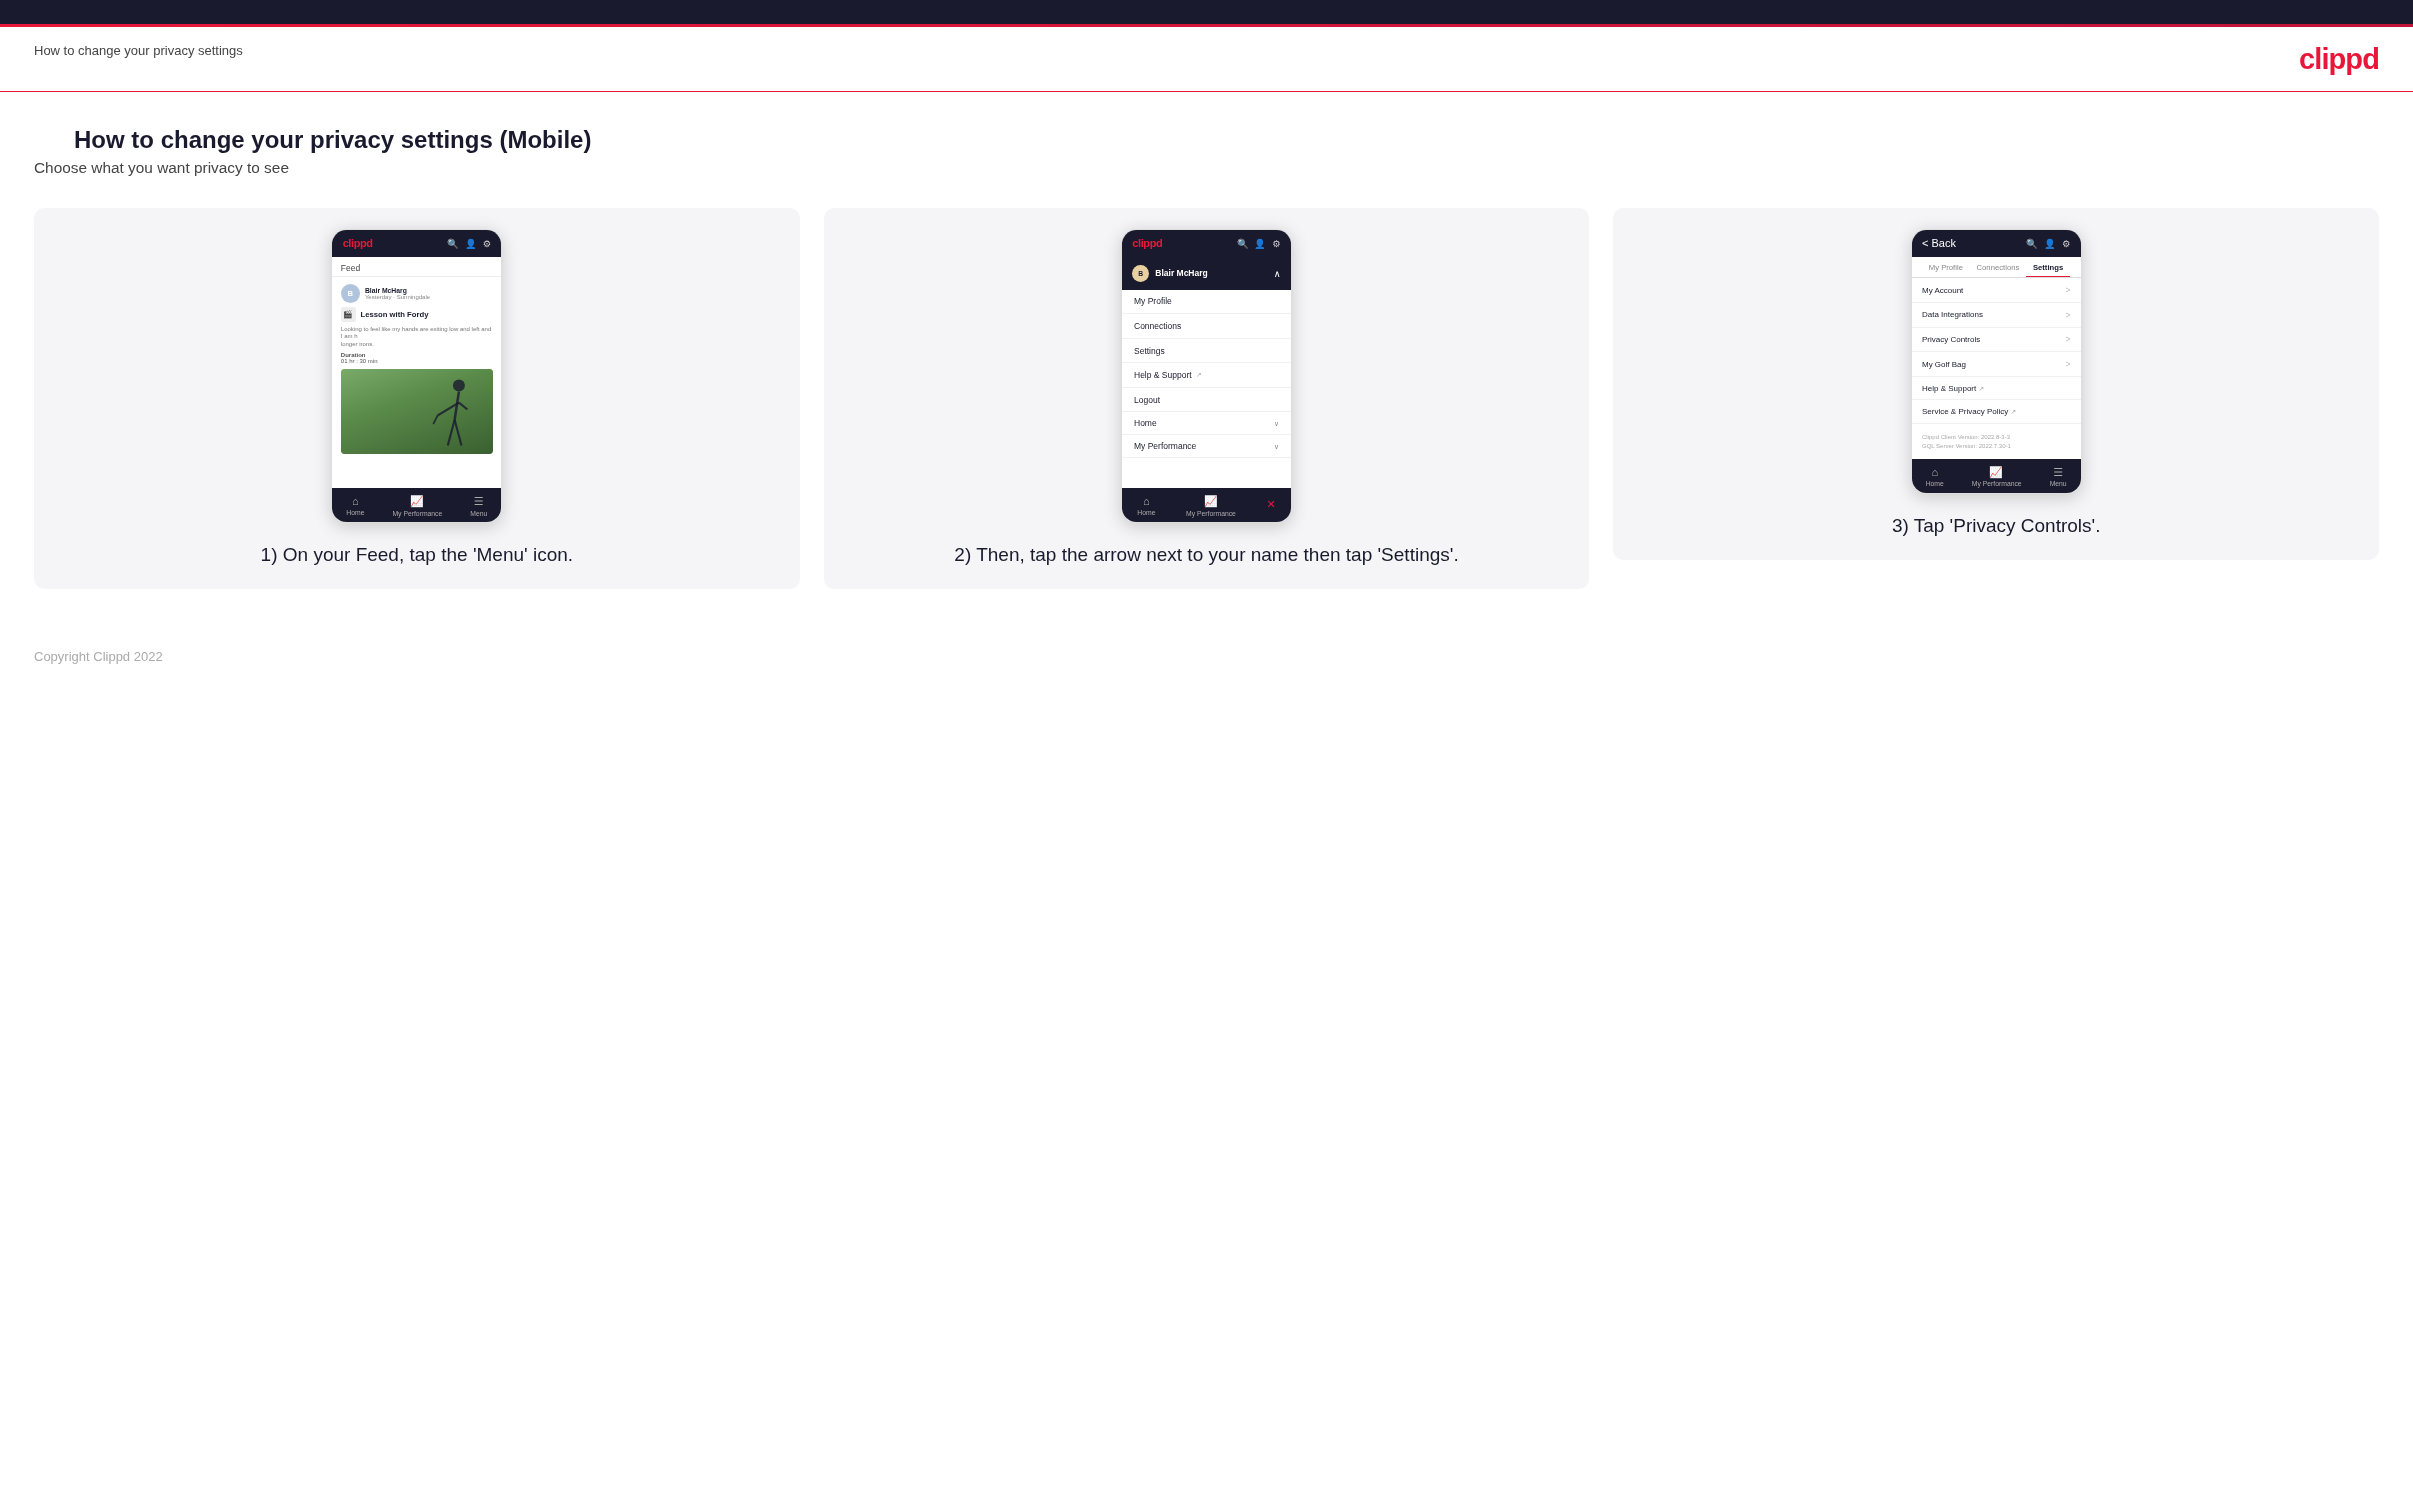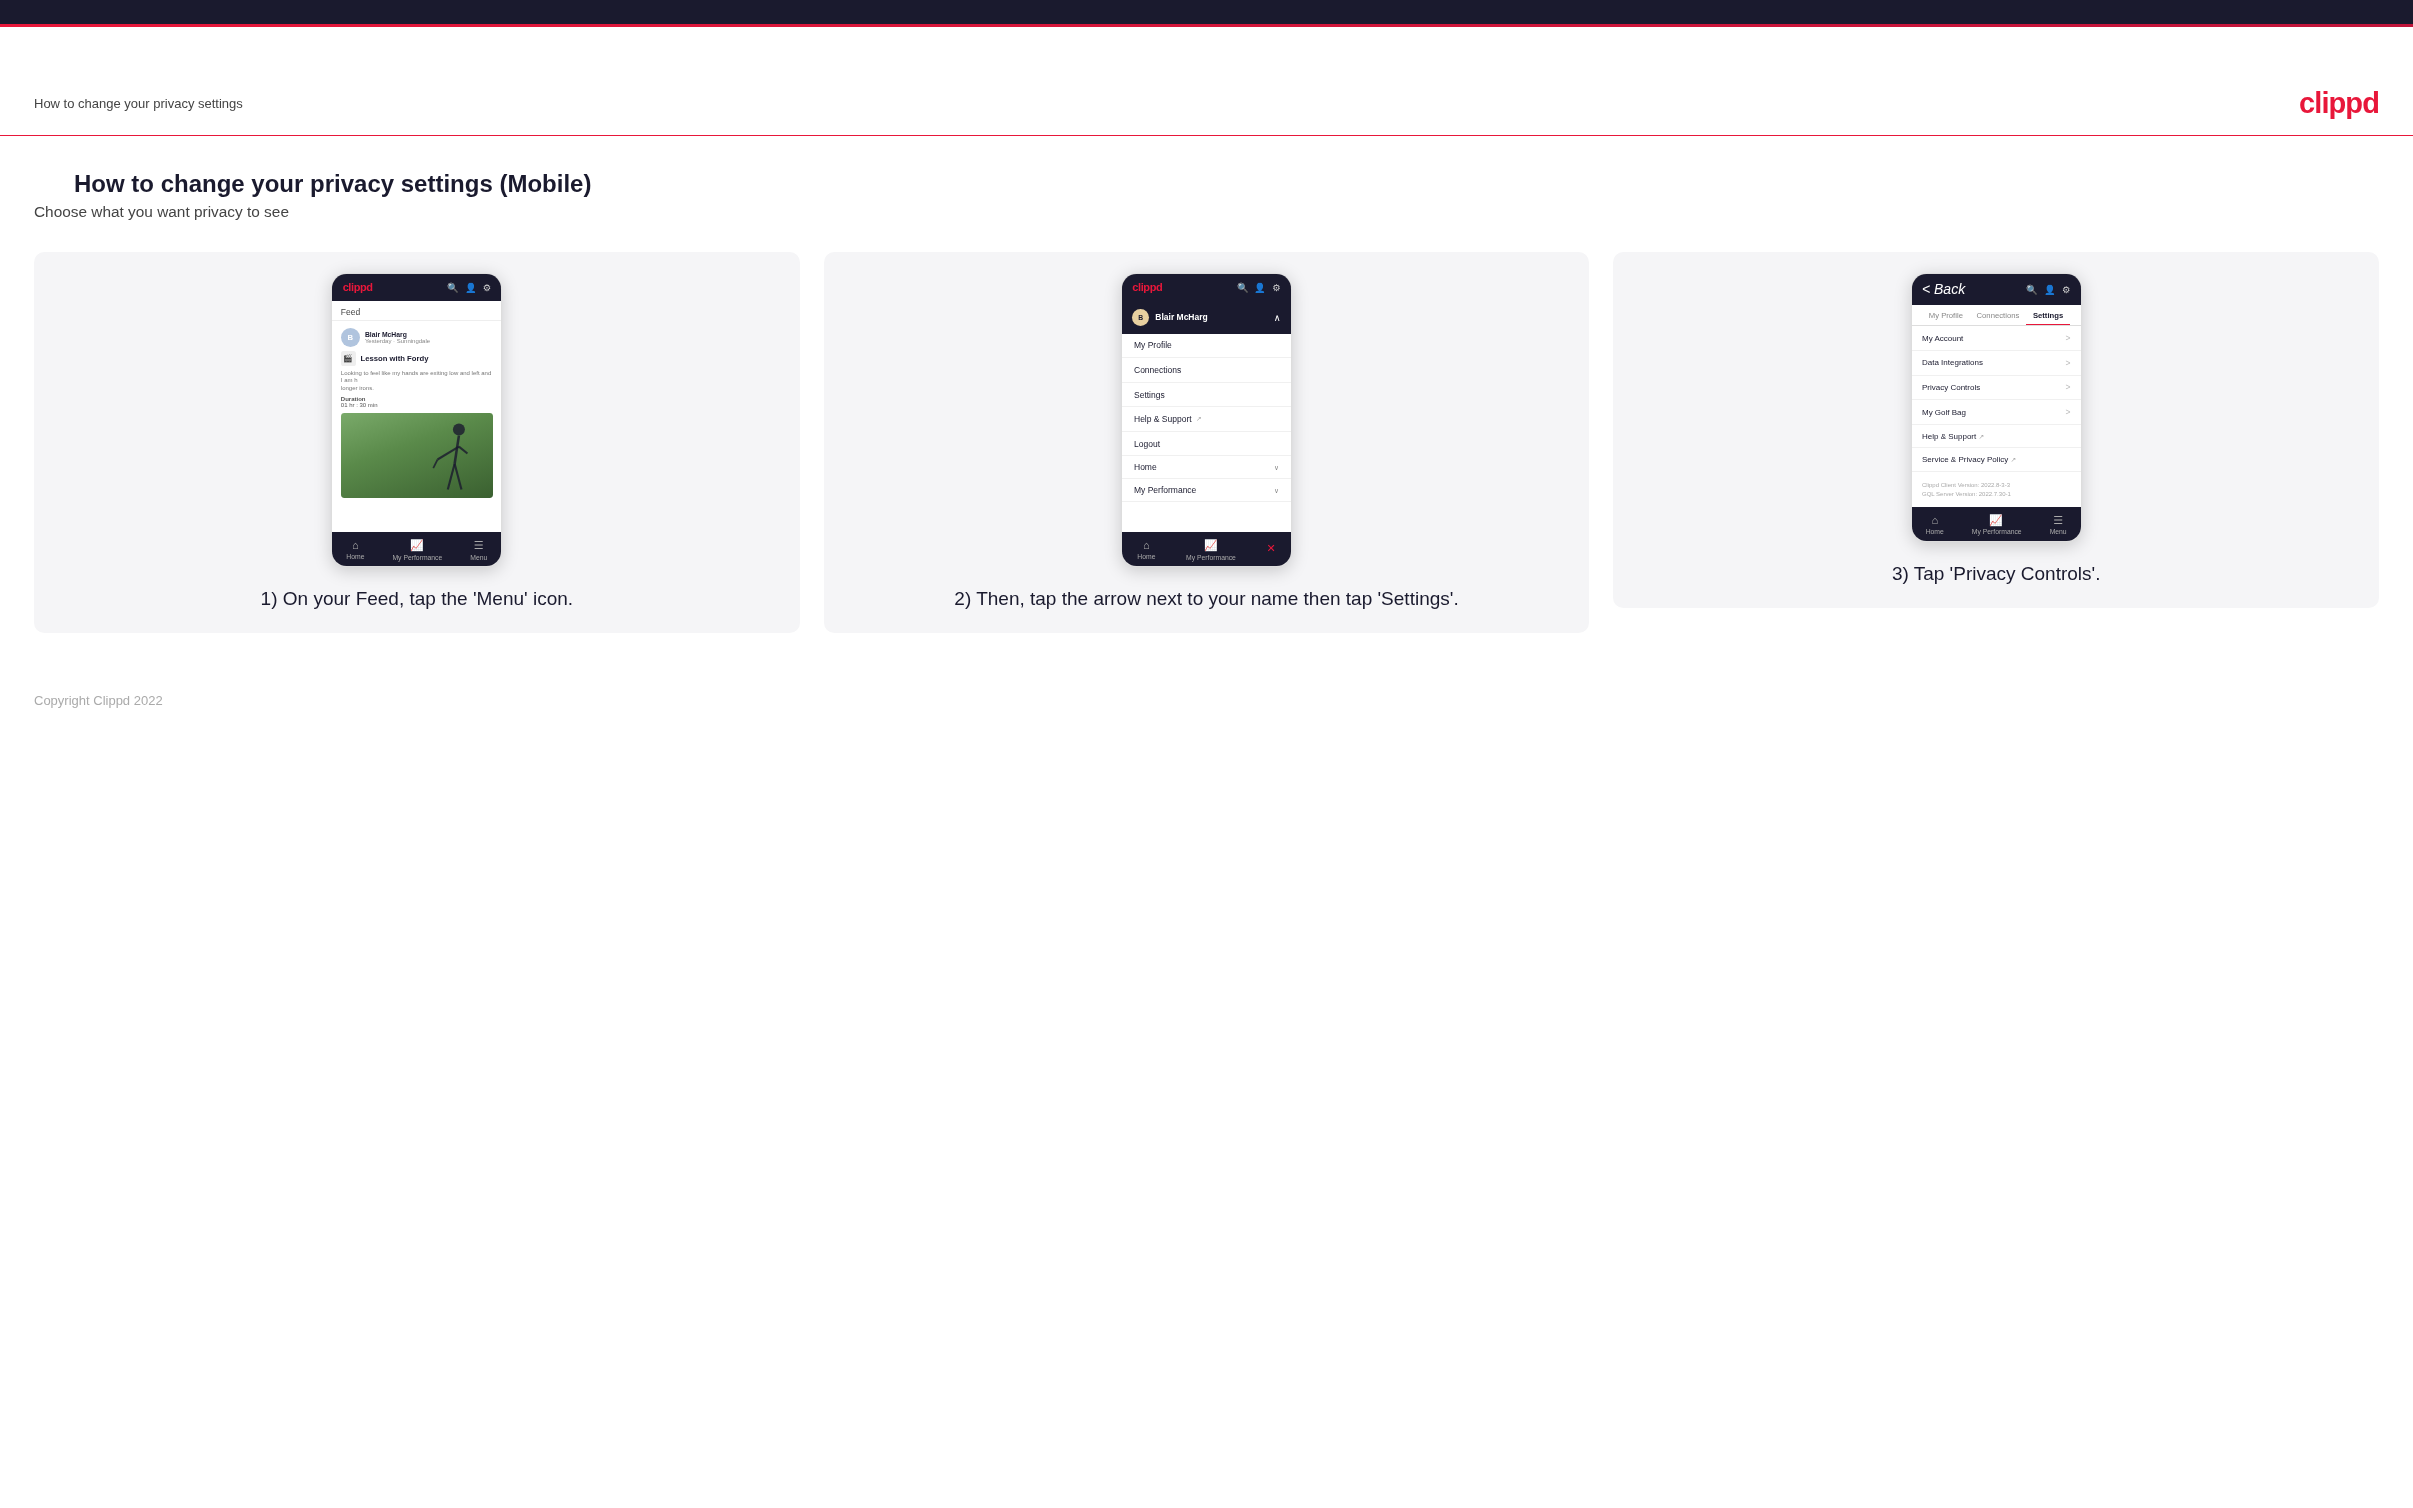--- a/index.html
+++ b/index.html
@@ -16,25 +16,24 @@
       height: 24px;
     }
     .red-line {
       height: 3.4px;
       background: linear-gradient(to right, #e8173a, #c0143a);
     }
 
     
     .header {
       display: flex;
-      align-items: center;
+      align-items: flex-start;
       justify-content: space-between;
       padding: 15.4px 34px;
       border-bottom: 1.3px solid #e8173a;
-      margin-top: 44px;
     }
     .header-title {
       font-size: 13px;
       color: #444;
     }
     .logo {
       font-size: 29px;
       font-weight: 700;
       color: #e8173a;
       letter-spacing: -0.9px;
@@ -293,22 +292,21 @@
     
     .settings-back {
       background: #1a1a2e;
       display: flex;
       align-items: center;
       gap: 4.3px;
       padding: 7.7px 10.3px;
     }
     .settings-back-label {
       color: #fff;
-      font-size: 14px;
-      font-style: italic;
+      font-size: 11px;
     }
     .settings-tabs {
       display: flex;
       border-bottom: 1.3px solid #ddd;
       padding: 0 10.3px;
       background: #fff;
     }
     .settings-tab {
       padding: 6px 6.8px 4.3px 6.8px;
       font-size: 7.7px;

